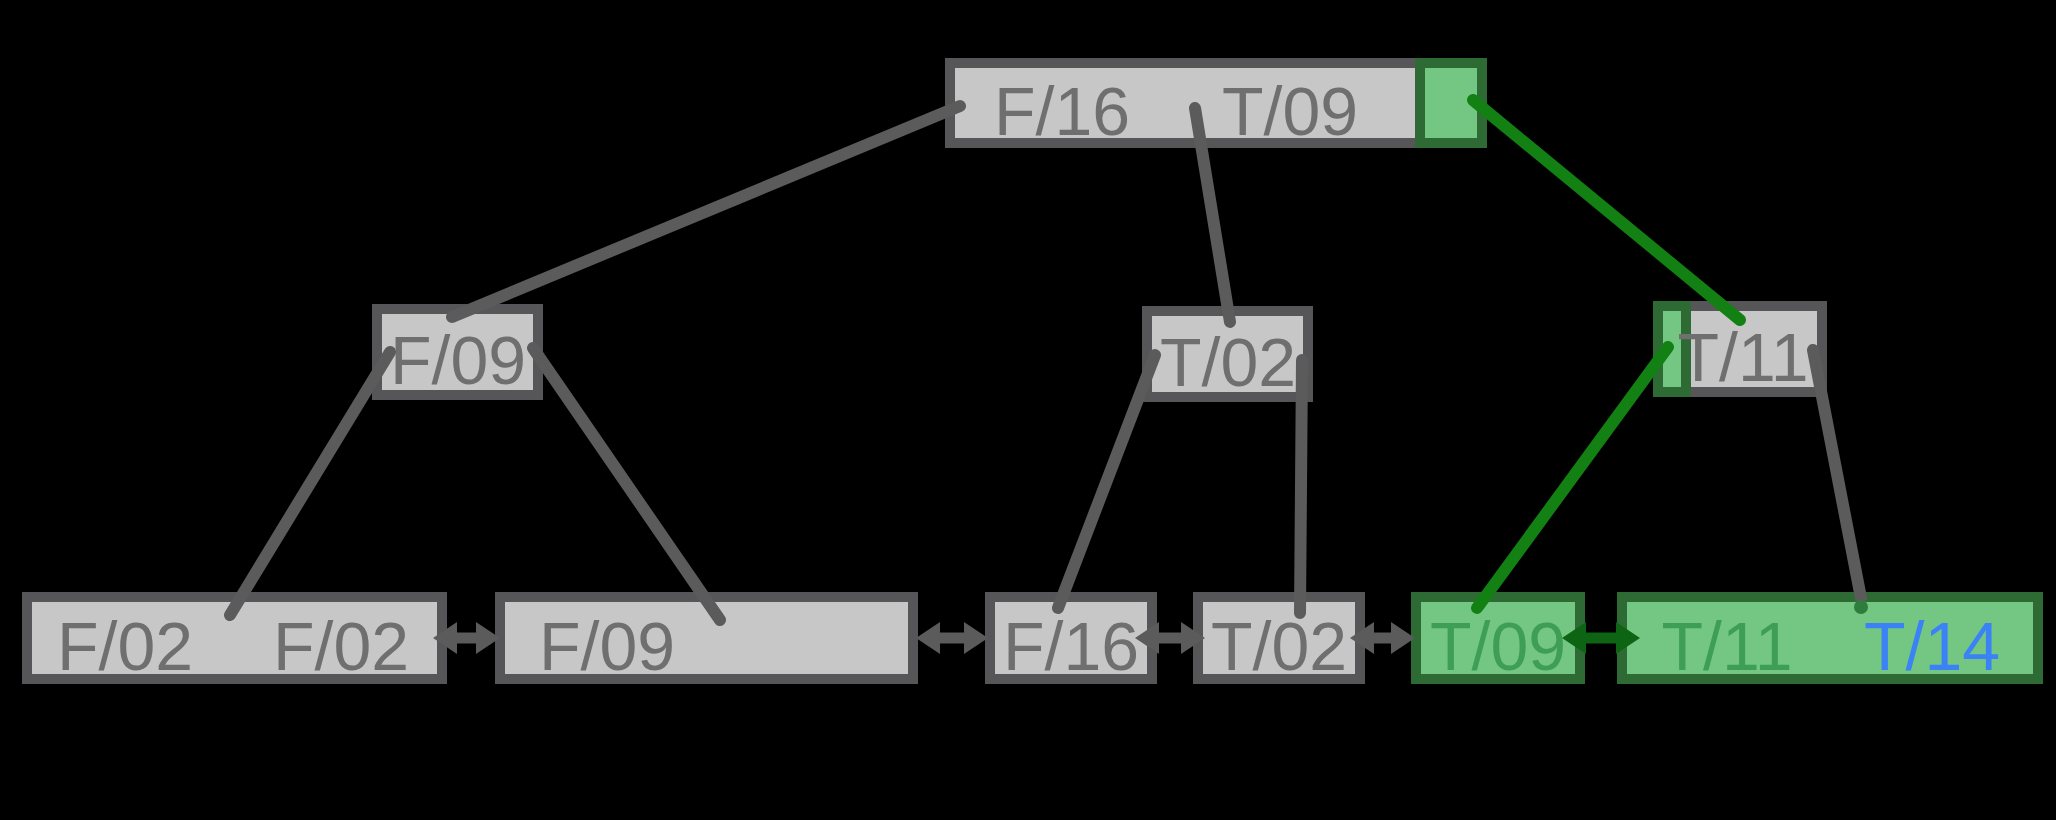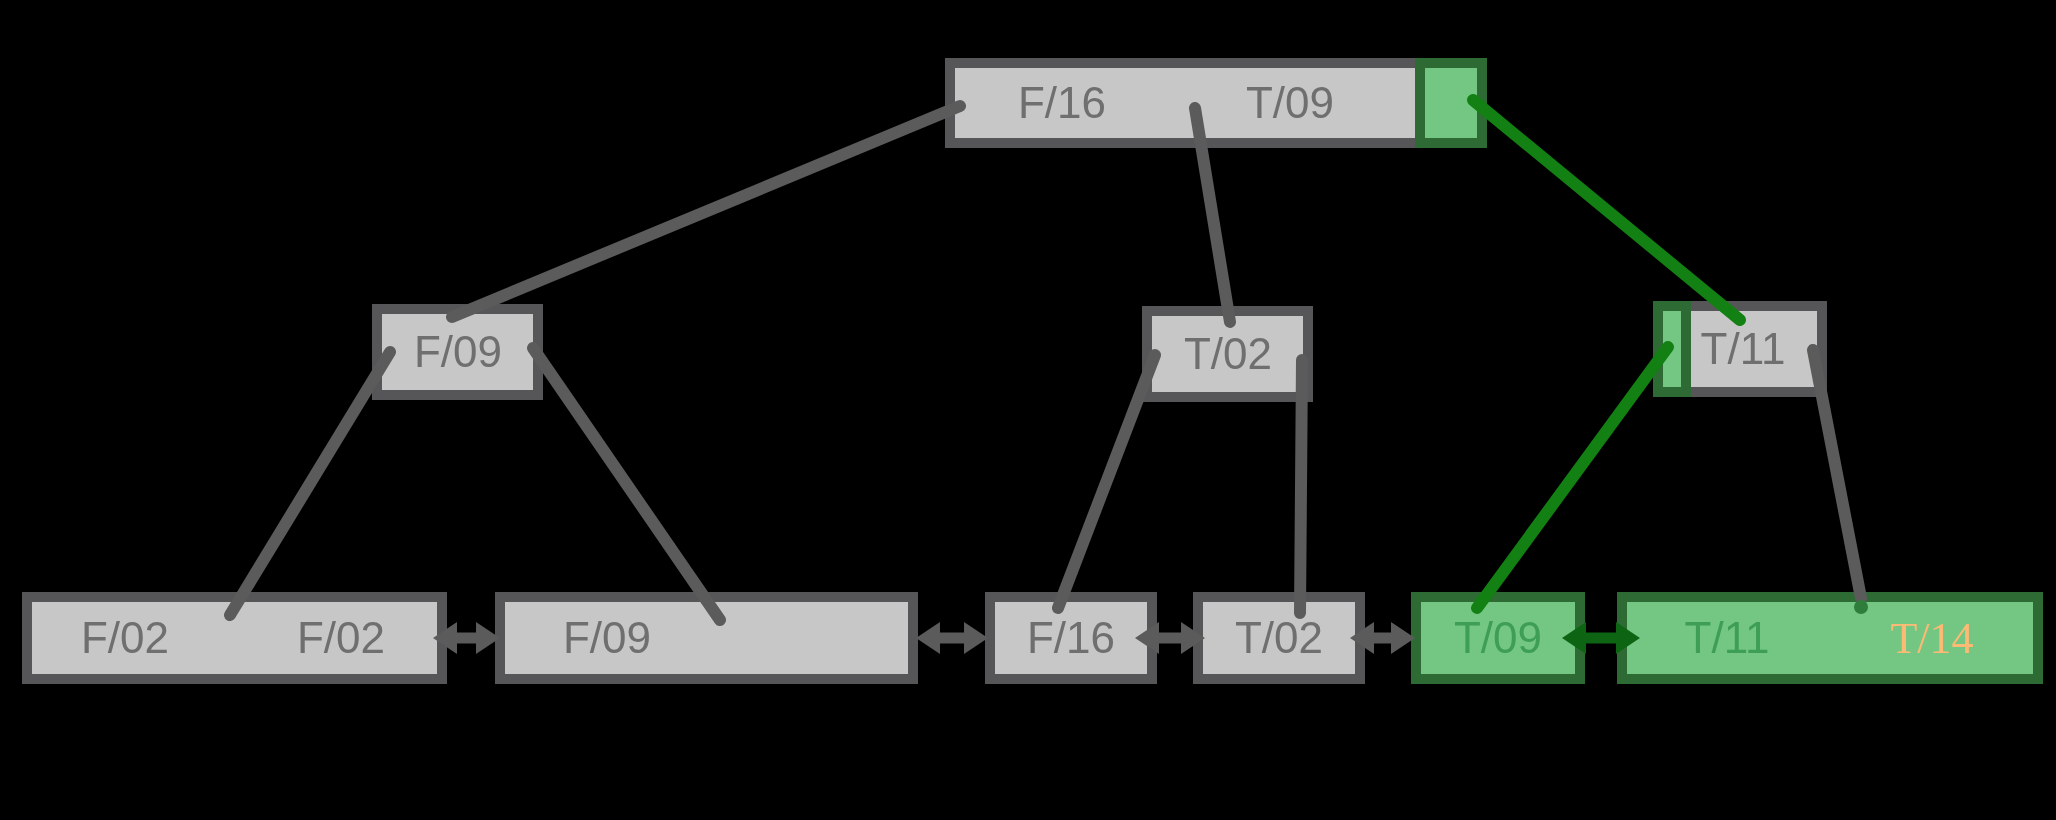--- a/index.html
+++ b/index.html
@@ -3,22 +3,22 @@
 <meta charset="utf-8">
 <style>
   html,body{margin:0;padding:0;background:#000;}
   .canvas{position:relative;overflow:hidden;font-family:"Liberation Sans",sans-serif;}
   .edges{position:absolute;left:0;top:0;width:100%;height:100%;z-index:2;pointer-events:none;}
   .node{position:absolute;z-index:1;}
   .node-bg{position:absolute;inset:0;}
   .node-fill{position:absolute;}
   .cell{position:absolute;top:0;bottom:0;}
   .cell-fill{position:absolute;}
-  .key{position:absolute;top:0;height:100%;display:flex;align-items:center;
-       transform:translateX(-50%);font-size:44px;white-space:nowrap;}
+  .key{position:absolute;top:8px;height:100%;display:flex;align-items:center;
+       transform:translateX(-50%);font-size:68px;white-space:nowrap;}
 </style>
 </head>
 <body>
 
 <div class="canvas" style="width: 2056px; height: 820px; background: rgb(0, 0, 0);">
 
   <svg class="edges" xmlns="http://www.w3.org/2000/svg" viewBox="0 0 2056 820">
       <line x1="960" y1="106" x2="452" y2="317" stroke="#5b5b5b" stroke-width="12" stroke-linecap="round"></line>
       <line x1="1195" y1="108" x2="1230" y2="322" stroke="#5b5b5b" stroke-width="12" stroke-linecap="round"></line>
       <line x1="1473" y1="100" x2="1740" y2="320" stroke="#128012" stroke-width="12" stroke-linecap="round"></line>
@@ -105,16 +105,16 @@
   <div class="node" style="left: 1411px; top: 592px; width: 174px; height: 92px;">
     <div class="node-bg" style="background: rgb(46, 107, 52);"></div>
     <div class="node-fill" style="background: rgb(115, 199, 131); inset: 10px;"></div>
     <span class="key" style="left: 87px; color: rgb(63, 158, 86);">T/09</span>
   </div>
 
   <div class="node" style="left: 1617px; top: 592px; width: 426px; height: 92px;">
     <div class="node-bg" style="background: rgb(46, 107, 52);"></div>
     <div class="node-fill" style="background: rgb(115, 199, 131); inset: 10px;"></div>
     <span class="key" style="left: 110px; color: rgb(63, 158, 86);">T/11</span>
-    <span class="key" style="left: 315px; color: #fdba74; font-family: Liberation Serif, serif;">T/14</span>
+    <span class="key" style="left: 315px; color: #3b82f6;">T/14</span>
   </div>
 
 </div>
 
 </body></html>

